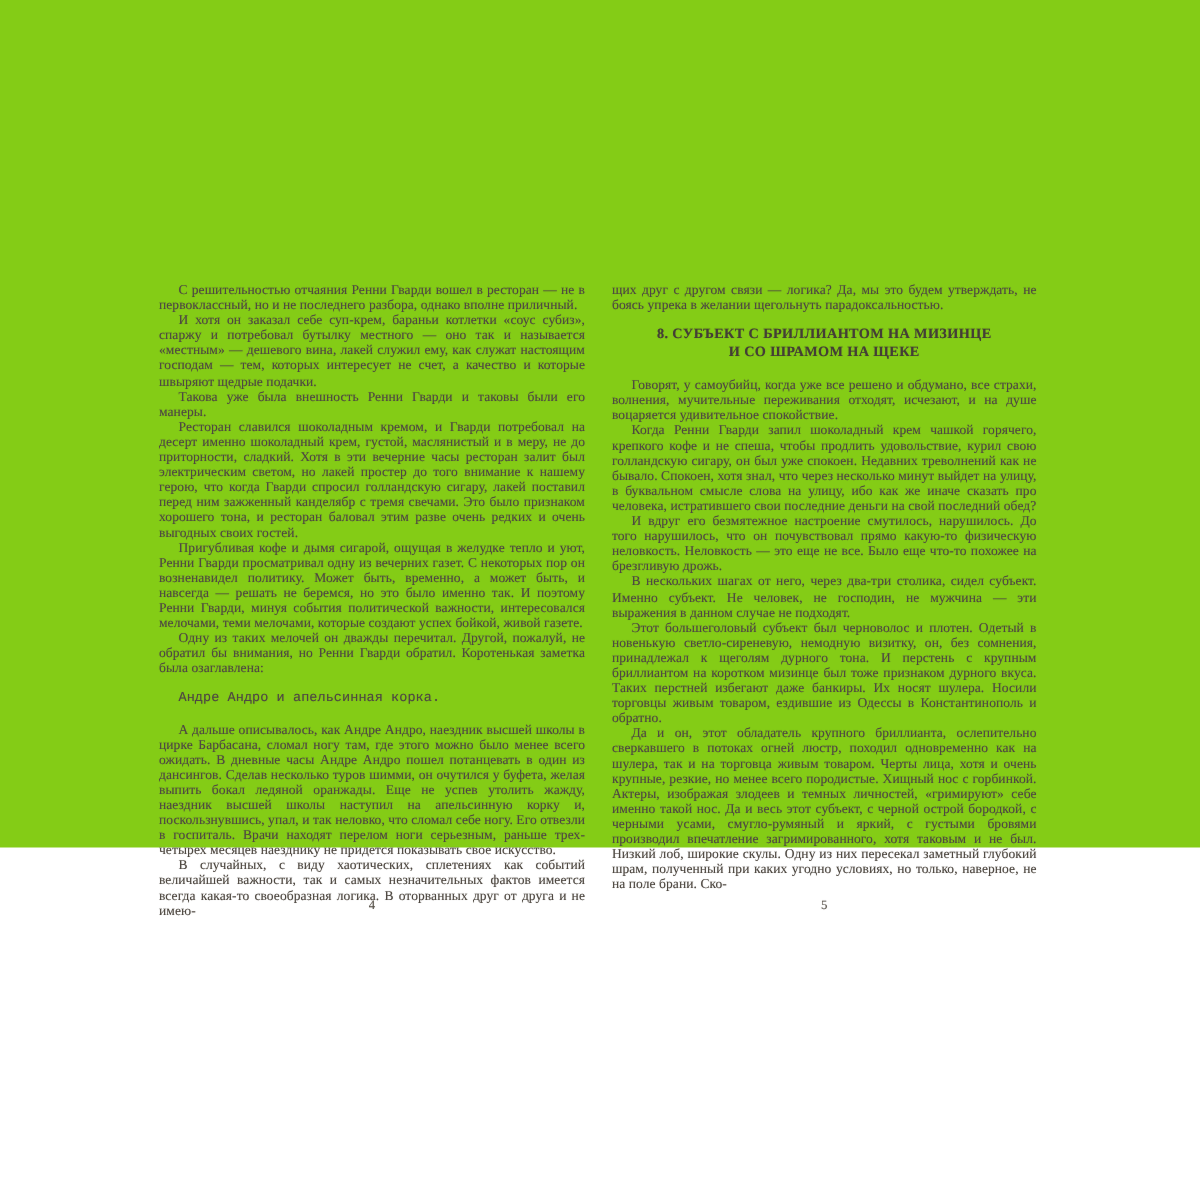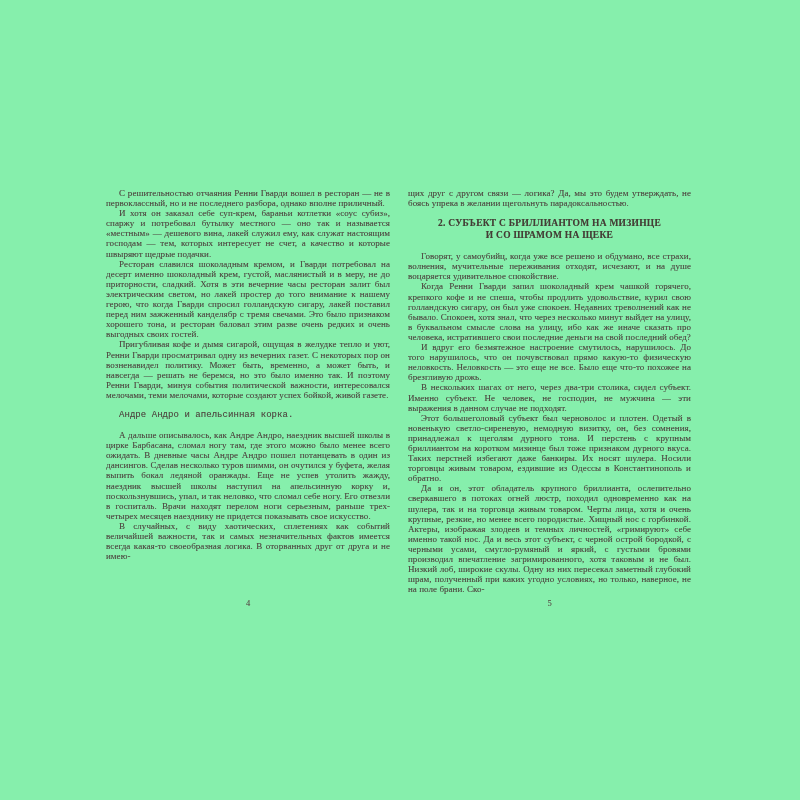--- a/index.html
+++ b/index.html
@@ -7,22 +7,22 @@
     padding: 0;
     background: #ffffff;
     width: 800px;
     height: 800px;
     overflow: hidden;
     font-family: "Liberation Serif", "DejaVu Serif", serif;
   }
   .spread {
     position: relative;
     width: 800px;
-    height: 800px;
-    background: #86efac;
+    height: 565px;
+    background: #84cc16;
   }
   .page {
     position: absolute;
     top: 188px;
     height: 460px;
   }
   .page.left  { left: 106px; width: 284px; }
   .page.right { left: 408px; width: 283px; }
   .page-text {
     font-size: 9px;
@@ -66,34 +66,36 @@
 </style>
 </head>
 <body>
 
 <div class="spread">
 
   <section class="page left">
     <div class="page-text">
       <p>С решительностью отчаяния Ренни Гварди вошел в ресторан — не в первоклассный, но и не последнего разбора, однако вполне приличный.</p>
       <p>И хотя он заказал себе суп-крем, бараньи котлетки «соус субиз», спаржу и потребовал бутылку местного — оно так и называется «местным» — дешевого вина, лакей служил ему, как служат настоящим господам — тем, которых интересует не счет, а качество и которые швыряют щедрые подачки.</p>
+      <p>Такова уже была внешность Ренни Гварди и таковы были его манеры.</p>
       <p>Ресторан славился шоколадным кремом, и Гварди потребовал на десерт именно шоколадный крем, густой, маслянистый и в меру, не до приторности, сладкий. Хотя в эти вечерние часы ресторан залит был электрическим светом, но лакей простер до того внимание к нашему герою, что когда Гварди спросил голландскую сигару, лакей поставил перед ним зажженный канделябр с тремя свечами. Это было признаком хорошего тона, и ресторан баловал этим разве очень редких и очень выгодных своих гостей.</p>
       <p>Пригубливая кофе и дымя сигарой, ощущая в желудке тепло и уют, Ренни Гварди просматривал одну из вечерних газет. С некоторых пор он возненавидел политику. Может быть, временно, а может быть, и навсегда — решать не беремся, но это было именно так. И поэтому Ренни Гварди, минуя события политической важности, интересовался мелочами, теми мелочами, которые создают успех бойкой, живой газете.</p>
+      <p>Одну из таких мелочей он дважды перечитал. Другой, пожалуй, не обратил бы внимания, но Ренни Гварди обратил. Коротенькая заметка была озаглавлена:</p>
       <p class="note-title">Андре Андро и апельсинная корка.</p>
       <p>А дальше описывалось, как Андре Андро, наездник высшей школы в цирке Барбасана, сломал ногу там, где этого можно было менее всего ожидать. В дневные часы Андре Андро пошел потанцевать в один из дансингов. Сделав несколько туров шимми, он очутился у буфета, желая выпить бокал ледяной оранжады. Еще не успев утолить жажду, наездник высшей школы наступил на апельсинную корку и, поскользнувшись, упал, и так неловко, что сломал себе ногу. Его отвезли в госпиталь. Врачи находят перелом ноги серьезным, раньше трех-четырех месяцев наезднику не придется показывать свое искусство.</p>
       <p>В случайных, с виду хаотических, сплетениях как событий величайшей важности, так и самых незначительных фактов имеется всегда какая-то своеобразная логика. В оторванных друг от друга и не имею-</p>
     </div>
     <div class="page-number">4</div>
   </section>
 
   <section class="page right">
     <div class="page-text">
       <p class="no-indent">щих друг с другом связи — логика? Да, мы это будем утверждать, не боясь упрека в желании щегольнуть парадоксальностью.</p>
       <h2 class="chapter-heading">
-        <span>2. СУБЪЕКТ С БРИЛЛИАНТОМ НА МИЗИНЦЕ</span><br>
+        <span>8. СУБЪЕКТ С БРИЛЛИАНТОМ НА МИЗИНЦЕ</span><br>
         <span>И СО ШРАМОМ НА ЩЕКЕ</span>
       </h2>
       <p>Говорят, у самоубийц, когда уже все решено и обдумано, все страхи, волнения, мучительные переживания отходят, исчезают, и на душе воцаряется удивительное спокойствие.</p>
       <p>Когда Ренни Гварди запил шоколадный крем чашкой горячего, крепкого кофе и не спеша, чтобы продлить удовольствие, курил свою голландскую сигару, он был уже спокоен. Недавних треволнений как не бывало. Спокоен, хотя знал, что через несколько минут выйдет на улицу, в буквальном смысле слова на улицу, ибо как же иначе сказать про человека, истратившего свои последние деньги на свой последний обед?</p>
       <p>И вдруг его безмятежное настроение смутилось, нарушилось. До того нарушилось, что он почувствовал прямо какую-то физическую неловкость. Неловкость — это еще не все. Было еще что-то похожее на брезгливую дрожь.</p>
       <p>В нескольких шагах от него, через два-три столика, сидел субъект. Именно субъект. Не человек, не господин, не мужчина — эти выражения в данном случае не подходят.</p>
       <p>Этот большеголовый субъект был черноволос и плотен. Одетый в новенькую светло-сиреневую, немодную визитку, он, без сомнения, принадлежал к щеголям дурного тона. И перстень с крупным бриллиантом на коротком мизинце был тоже признаком дурного вкуса. Таких перстней избегают даже банкиры. Их носят шулера. Носили торговцы живым товаром, ездившие из Одессы в Константинополь и обратно.</p>
       <p>Да и он, этот обладатель крупного бриллианта, ослепительно сверкавшего в потоках огней люстр, походил одновременно как на шулера, так и на торговца живым товаром. Черты лица, хотя и очень крупные, резкие, но менее всего породистые. Хищный нос с горбинкой. Актеры, изображая злодеев и темных личностей, «гримируют» себе именно такой нос. Да и весь этот субъект, с черной острой бородкой, с черными усами, смугло-румяный и яркий, с густыми бровями производил впечатление загримированного, хотя таковым и не был. Низкий лоб, широкие скулы. Одну из них пересекал заметный глубокий шрам, полученный при каких угодно условиях, но только, наверное, не на поле брани. Ско-</p>
     </div>
     <div class="page-number">5</div>

